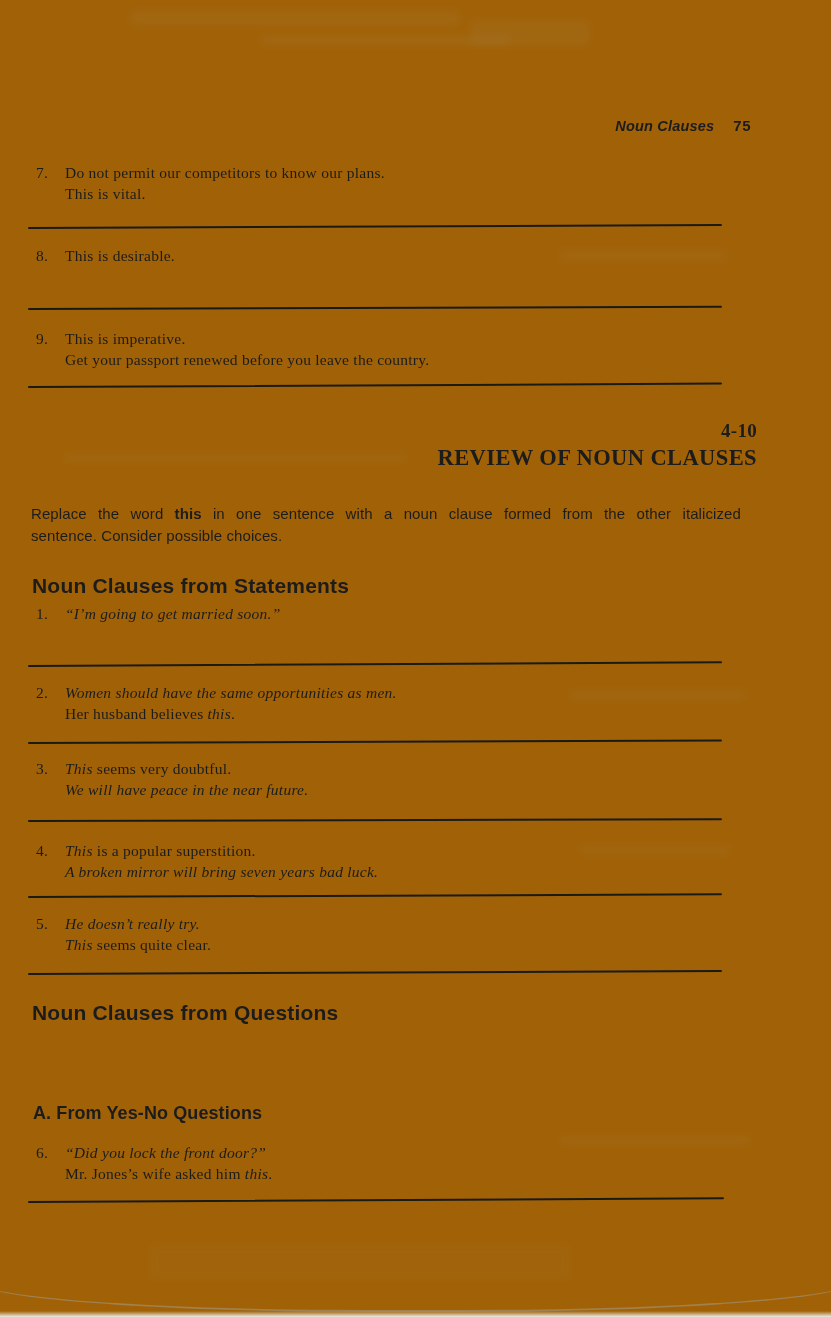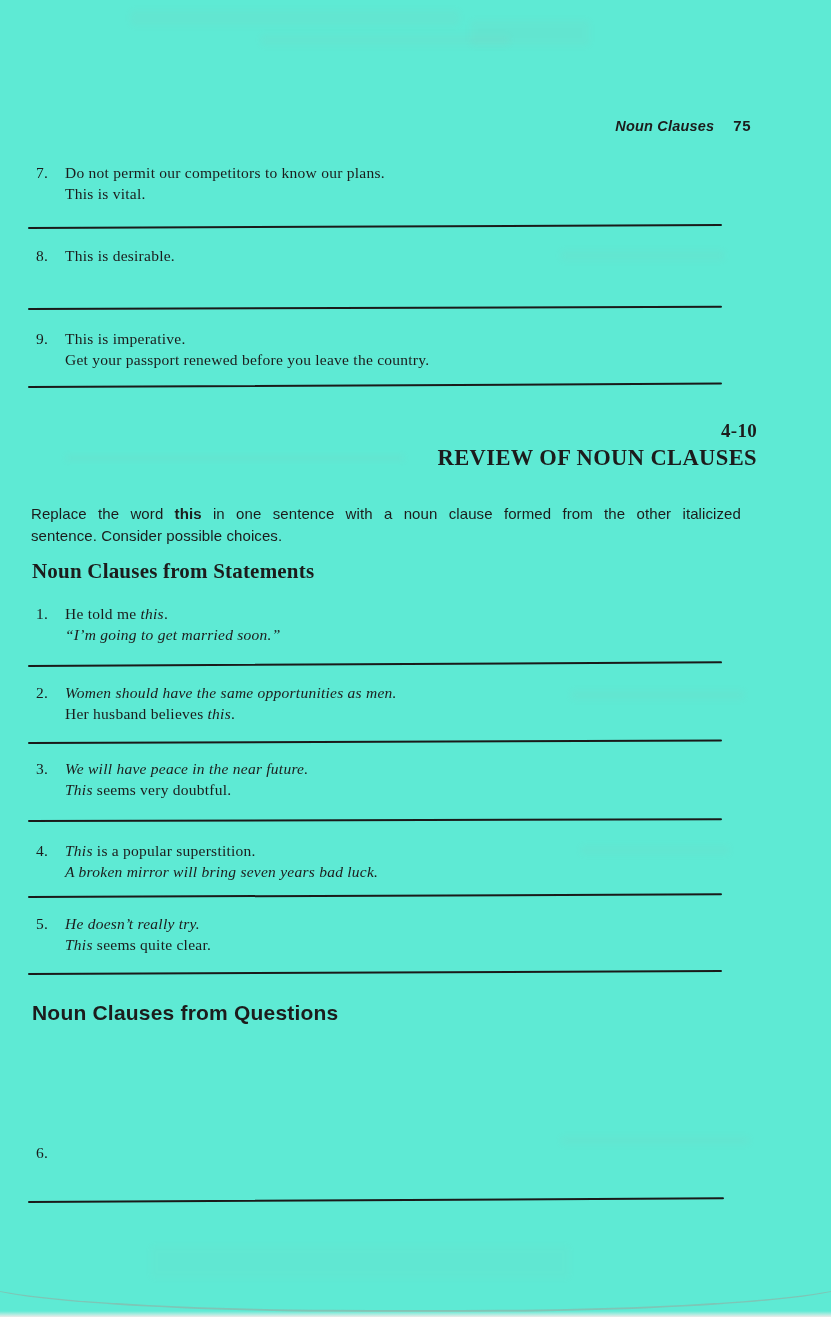--- a/index.html
+++ b/index.html
@@ -3,21 +3,21 @@
 <meta charset="utf-8">
 <style>
   html,body{margin:0;padding:0;}
   body{
     width:831px;height:1317px;
     background:#f4f4f2;
     font-family:"Liberation Serif", serif;
   }
   .page{
     position:relative;width:831px;height:1317px;
-    background:#5eead4;
+    background:#a16207;
     color:#1c1c1c;
     overflow:hidden;
   }
 
   
   .running-header{
     position:absolute;top:117px;right:80px;
     display:flex;align-items:baseline;gap:19px;
     font-family:"Liberation Sans", sans-serif;
     font-weight:bold;
@@ -80,21 +80,21 @@
     font-size:15px;line-height:21.5px;letter-spacing:.1px;
   }
   .instructions .line1{text-align:justify;text-align-last:justify;}
 
   
   .group-heading{
     position:absolute;left:32px;
     font-family:"Liberation Sans", sans-serif;
     font-weight:bold;font-size:21px;letter-spacing:.2px;
   }
-  #h-statements{top:559px;font-family:Liberation Serif, serif;}
+  #h-statements{top:574px;}
   #h-questions{top:1001px;}
   .group-note{
     position:absolute;left:33px;top:1059px;
     font-family:"Liberation Sans", sans-serif;
     font-size:15px;letter-spacing:.1px;
   }
   .sub-heading{
     position:absolute;left:33px;top:1103px;
     font-family:"Liberation Sans", sans-serif;
     font-weight:bold;font-size:18px;letter-spacing:.1px;
@@ -177,40 +177,39 @@
   <div class="instructions">
     <div class="line1"><span>Replace the word </span><span class="bd">this</span><span> in one sentence with a noun clause formed from the other italicized</span></div>
     <div class="line2"><span>sentence. Consider possible choices.</span></div>
   </div>
 
   <div class="group-heading" id="h-statements">Noun Clauses from Statements</div>
 
   <div class="item" id="item1">
     <span class="num">1.</span>
     <span class="lines">
-      <div><span>He told me </span><span class="it">this</span><span>.</span></div>
       <div><span class="it">“I’m going to get married soon.”</span></div>
     </span>
   </div>
   <div class="rule" id="r4"></div>
 
   <div class="item" id="item2">
     <span class="num">2.</span>
     <span class="lines">
       <div><span class="it">Women should have the same opportunities as men.</span></div>
       <div><span>Her husband believes </span><span class="it">this</span><span>.</span></div>
     </span>
   </div>
   <div class="rule" id="r5"></div>
 
   <div class="item" id="item3">
     <span class="num">3.</span>
     <span class="lines">
+      <div><span class="it">This</span><span> seems very doubtful.</span></div>
       <div><span class="it">We will have peace in the near future.</span></div>
-      <div><span class="it">This</span><span> seems very doubtful.</span></div>
     </span>
   </div>
   <div class="rule" id="r6"></div>
 
   <div class="item" id="item4">
     <span class="num">4.</span>
     <span class="lines">
       <div><span class="it">This</span><span> is a popular superstition.</span></div>
       <div><span class="it">A broken mirror will bring seven years bad luck.</span></div>
     </span>
@@ -220,22 +219,27 @@
   <div class="item" id="item5">
     <span class="num">5.</span>
     <span class="lines">
       <div><span class="it">He doesn’t really try.</span></div>
       <div><span class="it">This</span><span> seems quite clear.</span></div>
     </span>
   </div>
   <div class="rule" id="r8"></div>
 
   <div class="group-heading" id="h-questions">Noun Clauses from Questions</div>
+  <div class="sub-heading">A. From Yes-No Questions</div>
 
   <div class="item" id="item6">
     <span class="num">6.</span>
+    <span class="lines">
+      <div><span class="it">“Did you lock the front door?”</span></div>
+      <div><span>Mr. Jones’s wife asked him </span><span class="it">this</span><span>.</span></div>
+    </span>
   </div>
   <div class="rule" id="r9"></div>
 
   <div class="bottom-edge"></div>
   <div class="bottom-shade"></div>
 
 </div>
 
 </body></html>

